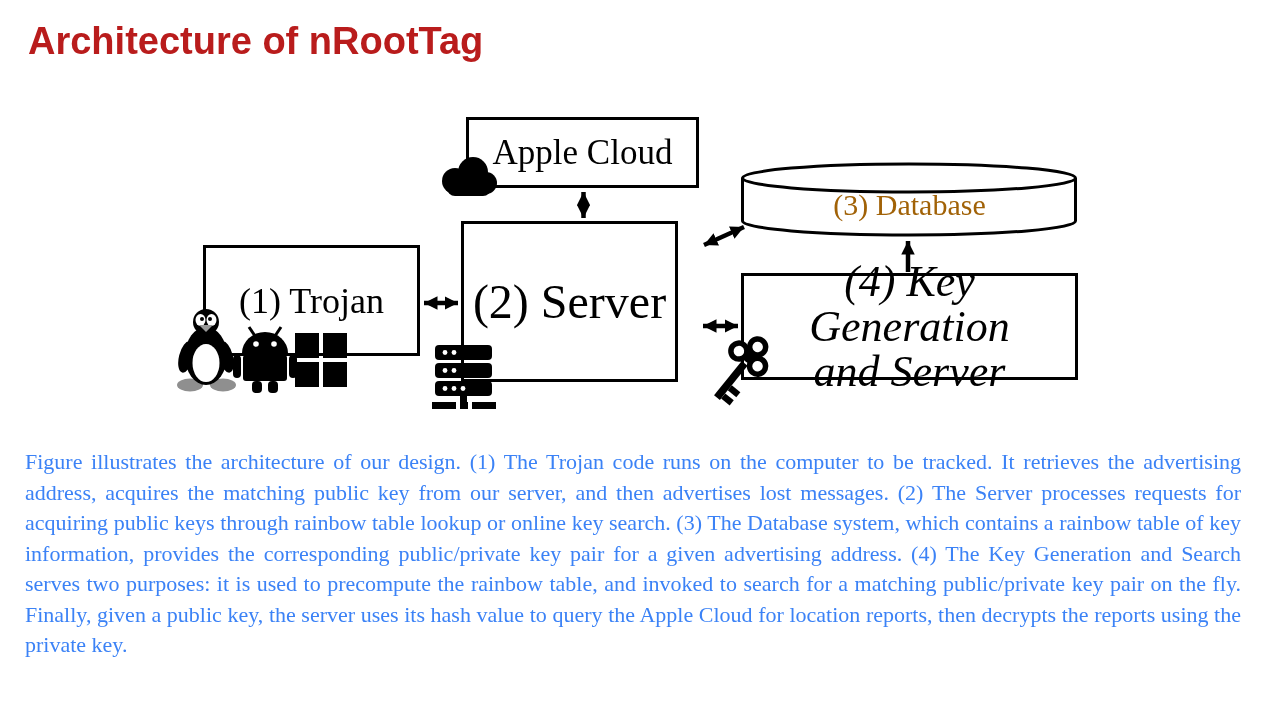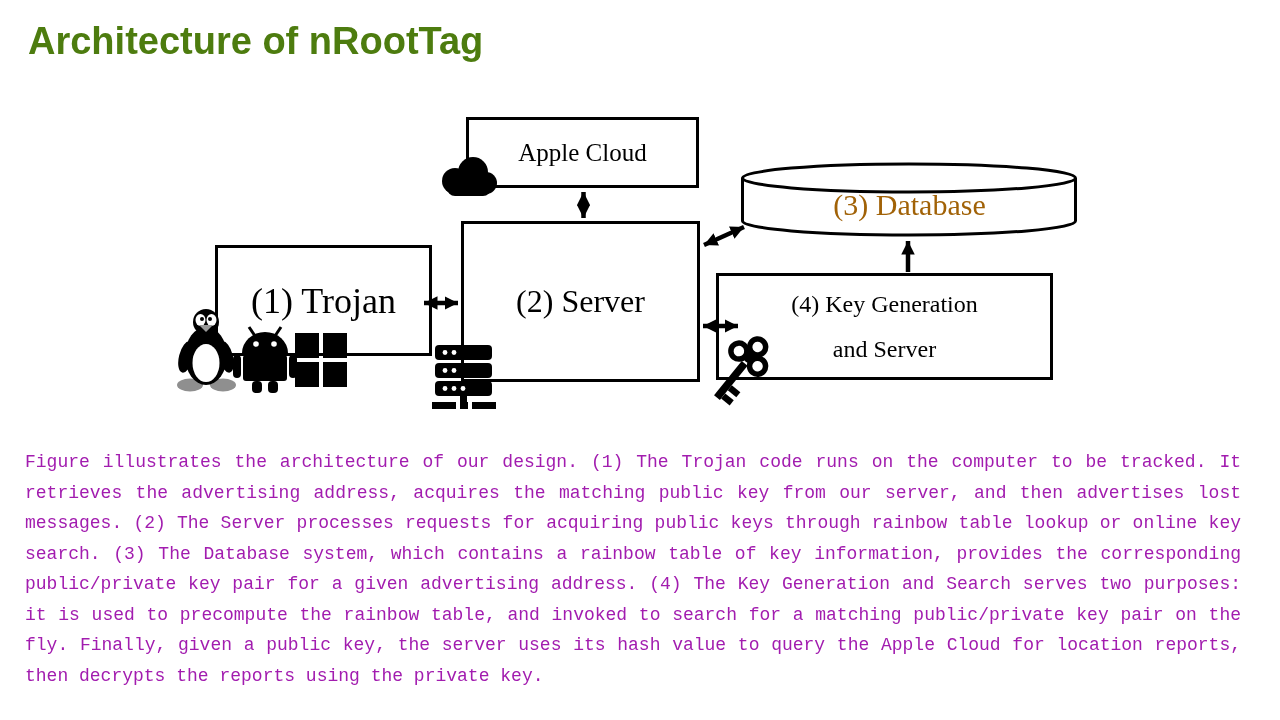--- a/index.html
+++ b/index.html
@@ -6,57 +6,57 @@
     margin: 0; padding: 0;
     width: 1280px; height: 720px;
     background: #ffffff;
     overflow: hidden;
     font-family: "Liberation Sans", sans-serif;
   }
   .page { position: relative; width: 1280px; height: 720px; background: #fff; }
 
   .title {
     position: absolute; left: 28px; top: 20px; margin: 0;
-    font-size: 38px; font-weight: 600; color: #4d7c0f;
+    font-size: 38px; font-weight: 600; color: #b91c1c;
     font-family: "Liberation Sans", sans-serif;
   }
 
   .layer { position: absolute; left: 0; top: 0; width: 1280px; height: 720px; pointer-events: none; }
 
   .box {
     position: absolute; box-sizing: border-box;
     border: 3px solid #000; background: #fff; color: #000;
     display: flex; align-items: center; justify-content: center;
     font-family: "Liberation Serif", serif;
     text-align: center;
   }
-  .box-apple   { left: 466px; top: 117px; width: 233px; height: 71px;  font-size: 25px; }
-  .box-trojan  { left: 203px; top: 245px; width: 217px; height: 111px; font-size: 36px; margin-left: 12px; }
-  .box-server  { left: 461px; top: 221px; width: 239px; height: 161px; font-size: 32px; }
-  .box-keygen  { left: 716px; top: 273px; width: 337px; height: 107px; font-size: 24px;
-                 flex-direction: column; line-height: 45px; }
+  .box-apple   { left: 466px; top: 117px; width: 233px; height: 71px;  font-size: 35px; }
+  .box-trojan  { left: 203px; top: 245px; width: 217px; height: 111px; font-size: 36px; }
+  .box-server  { left: 461px; top: 221px; width: 217px; height: 161px; font-size: 48px; }
+  .box-keygen  { left: 741px; top: 273px; width: 337px; height: 107px; font-size: 44px;
+                 flex-direction: column; line-height: 45px; font-style: italic; }
   .db-label {
     position: absolute; left: 741px; top: 188px; width: 337px;
     font-family: "Liberation Serif", serif; font-size: 30px; color: #a16207;
     text-align: center;
   }
 
   .icon { position: absolute; }
   .icon-cloud   { left: 435px; top: 155px; }
   .icon-rack    { left: 432px; top: 343px; }
   .icon-tux     { left: 176px; top: 308px; }
   .icon-android { left: 232px; top: 326px; }
   .icon-windows { left: 295px; top: 333px; }
   .icon-key     { left: 700px; top: 334px; }
 
   .caption {
     position: absolute; left: 25px; top: 447px; width: 1216px; margin: 0;
-    font-size: 18px; line-height: 30.5px; color: #a21caf;
+    font-size: 22px; line-height: 30.5px; color: #3b82f6;
     text-align: justify;
-    font-family: Liberation Mono, monospace;
+    font-family: Liberation Serif, serif;
   }
 </style>
 </head>
 <body>
 
 <div class="page">
 
   <h1 class="title">Architecture of nRootTag</h1>
 
   <svg class="layer" viewBox="0 0 1280 720" width="1280" height="720">

